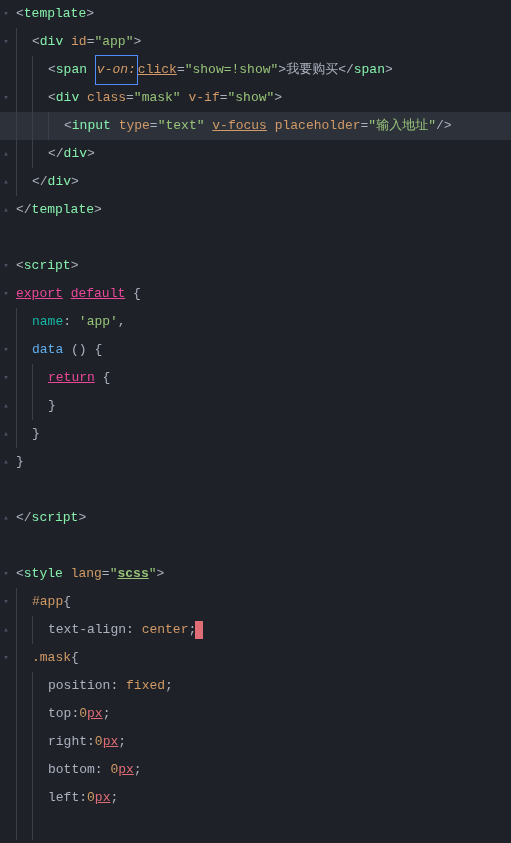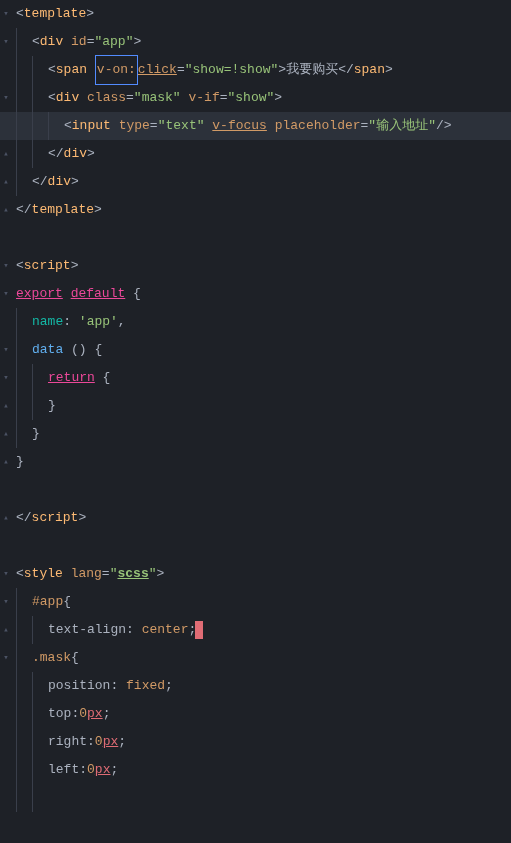--- a/index.html
+++ b/index.html
@@ -42,37 +42,38 @@
   background: #3a3f4b;
   margin-right: 15px;
   vertical-align: middle;
 }
 .code {
   white-space: pre;
   flex: 1;
   padding-left: 4px;
 }
 .punc { color: #abb2bf; }
-.tag { color: #fdba74; }
+.tag { color: #86efac; }
 .attr { color: #d19a66; }
 .attr-u { color: #d19a66; text-decoration: underline; }
 .str { color: #98c379; }
 .kw { color: #ec4899; text-decoration: underline; }
 .prop { color: #14b8a6; }
 .func { color: #61afef; }
 .num { color: #d19a66; }
 .ident { color: #abb2bf; }
 .text { color: #abb2bf; }
 .val { color: #d19a66; }
 .unit { color: #e06c75; text-decoration: underline; }
 .scss-u { color: #98c379; text-decoration: underline; font-weight: bold; }
 .box-highlight {
   display: inline-block;
   border: 1px solid #528bff;
   padding: 0 1px;
+  font-style: italic;
 }
 .cursor-block {
   display: inline-block;
   width: 8px;
   height: 18px;
   background: #e06c75;
   vertical-align: middle;
   margin-left: -1px;
 }
 </style>
@@ -219,19 +220,23 @@
     <div class="line">
       <div class="gutter"></div>
       <div class="code"><span class="indent-guide"></span><span class="indent-guide"></span><span class="ident">top</span><span class="punc">:</span><span class="num">0</span><span class="unit">px</span><span class="punc">;</span></div>
     </div>
     <div class="line">
       <div class="gutter"></div>
       <div class="code"><span class="indent-guide"></span><span class="indent-guide"></span><span class="ident">right</span><span class="punc">:</span><span class="num">0</span><span class="unit">px</span><span class="punc">;</span></div>
     </div>
     <div class="line">
       <div class="gutter"></div>
+      <div class="code"><span class="indent-guide"></span><span class="indent-guide"></span><span class="ident">bottom</span><span class="punc">: </span><span class="num">0</span><span class="unit">px</span><span class="punc">;</span></div>
+    </div>
+    <div class="line">
+      <div class="gutter"></div>
       <div class="code"><span class="indent-guide"></span><span class="indent-guide"></span><span class="ident">left</span><span class="punc">:</span><span class="num">0</span><span class="unit">px</span><span class="punc">;</span></div>
     </div>
     <div class="line">
       <div class="gutter"></div>
       <div class="code"><span class="indent-guide"></span><span class="indent-guide"></span></div>
     </div>
   </div>
 
 </body></html>

